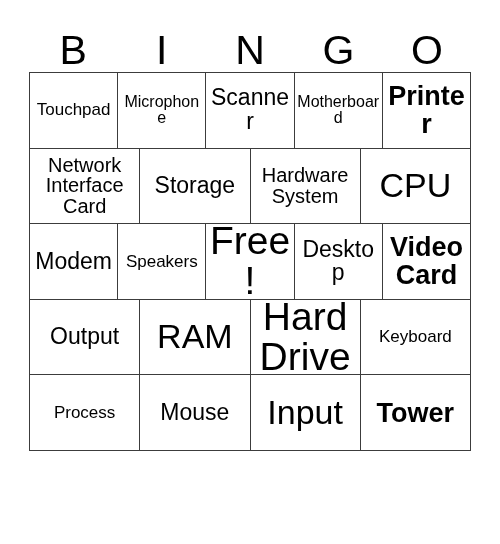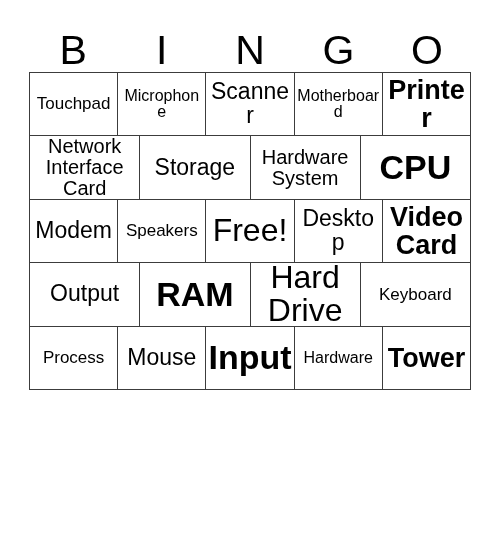--- a/index.html
+++ b/index.html
@@ -42,21 +42,21 @@
     color: #000000;
     padding-bottom: 1px;
     box-sizing: border-box;
   }
   
   #bingo-grid {
     position: absolute;
     left: 29px;
     top: 72px;
     width: 442px;
-    height: 318px;
+    height: 379px;
     box-sizing: border-box;
     border-top: 1.5px solid #3c3c3c;
     border-left: 1.5px solid #3c3c3c;
     display: flex;
     flex-direction: column;
     background: #ffffff;
   }
   .bingo-row {
     flex: 1 1 0;
     display: flex;
@@ -78,22 +78,22 @@
     background: #ffffff;
   }
   .cell-text {
     display: block;
     width: 100%;
     line-height: 1.04;
     color: #000000;
     word-wrap: break-word;
   }
   
-  .fs-xxl { font-size: 34px; font-weight: bold; }
-  .fs-xl  { font-size: 32px; }
+  .fs-xxl { font-size: 34px; }
+  .fs-xl  { font-size: 39px; }
   .fs-lg  { font-size: 27px; font-weight: bold; }
   .fs-md  { font-size: 23px; }
   .fs-sm  { font-size: 20px; }
   .fs-xs  { font-size: 17px; }
   .fs-xxs { font-size: 16px; }
 </style>
 </head>
 <body>
 
 <div id="bingo-card">
@@ -178,21 +178,18 @@
       <div class="bingo-cell">
           <span class="cell-text fs-xs">Process</span>
         </div>
       <div class="bingo-cell">
           <span class="cell-text fs-md">Mouse</span>
         </div>
       <div class="bingo-cell">
           <span class="cell-text fs-xxl">Input</span>
         </div>
       <div class="bingo-cell">
-          <span class="cell-text fs-xxs">Hardware</span>
-        </div>
-      <div class="bingo-cell">
           <span class="cell-text fs-lg">Tower</span>
         </div>
     </div>
 
   </div>
 </div>
 
 </body></html>

